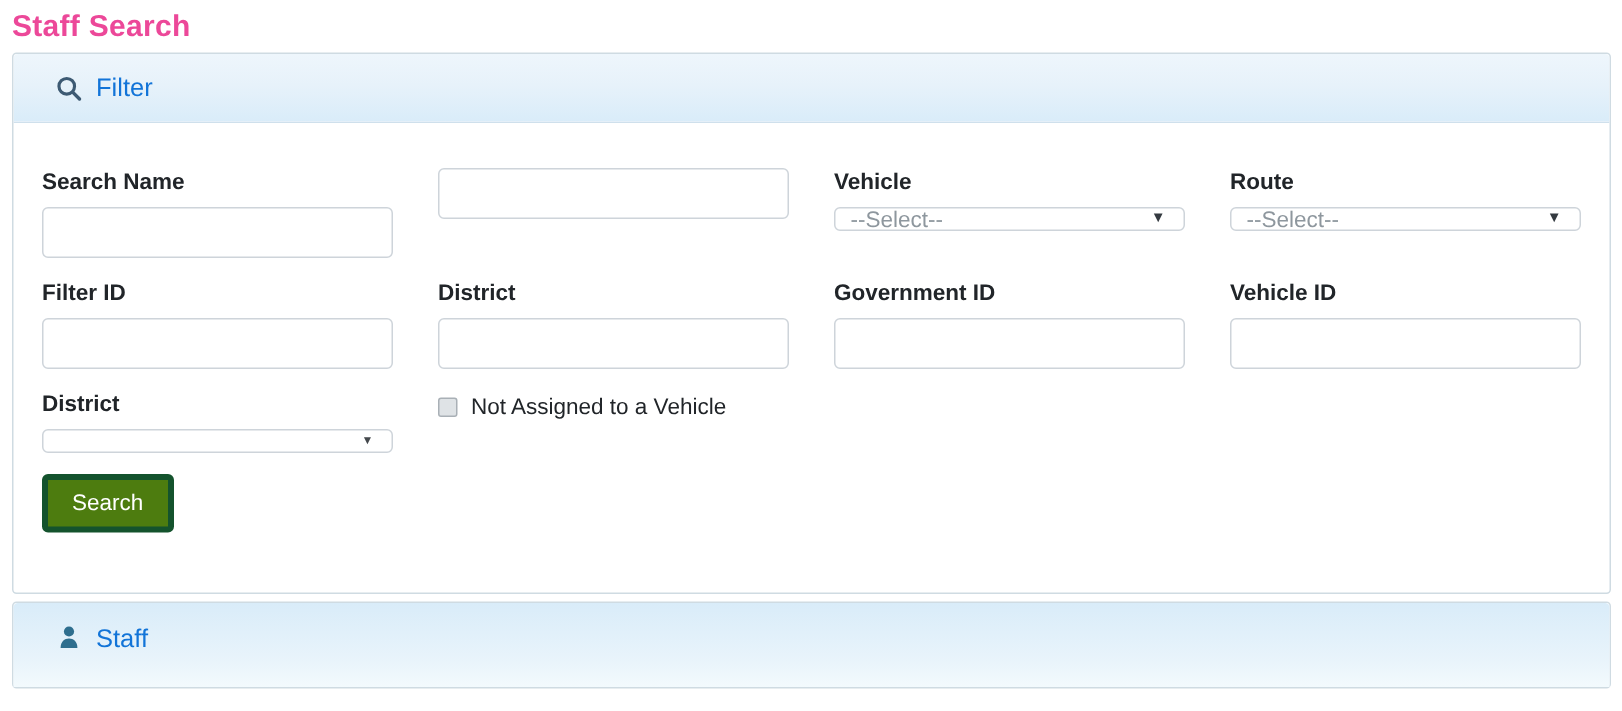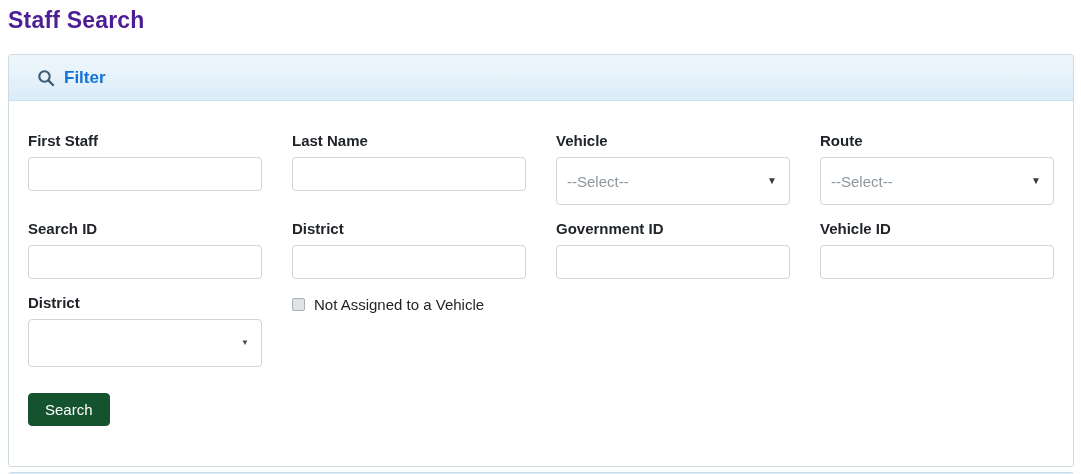--- a/index.html
+++ b/index.html
@@ -5,25 +5,25 @@
   * { box-sizing: border-box; margin: 0; padding: 0; }
   html, body { width: 1081px; height: 474px; overflow: hidden; }
   body {
     font-family: "Liberation Sans", sans-serif;
     background: #ffffff;
     color: #212529;
   }
   .page { padding: 5px 7px 0 8px; }
 
   .page-title {
-    font-size: 23px;
+    font-size: 20px;
     font-weight: 600;
-    color: #4c1d95;
+    color: #ec4899;
     letter-spacing: 0.2px;
-    margin: 2px 0 20px 0;
+    margin: 2px 0 5px 0;
   }
 
   .panel {
     border: 1px solid #cfdbe2;
     border-radius: 3px;
     margin-bottom: 5px;
     background: #ffffff;
   }
 
   .panel-header {
@@ -47,21 +47,21 @@
   .panel-header .hdr-icon {
     width: 18px;
     height: 18px;
     margin-right: 9px;
     display: inline-flex;
     align-items: center;
     justify-content: center;
   }
   .panel-header .hdr-label {
     font-size: 17px;
-    font-weight: 700;
+    font-weight: 400;
     color: #1274d8;
   }
 
   .panel-body { padding: 30px 19px 40px 19px; }
 
   .form-grid {
     display: grid;
     grid-template-columns: repeat(4, 1fr);
     column-gap: 30px;
   }
@@ -83,21 +83,21 @@
     padding: 0 10px;
     font-size: 15px;
     font-family: "Liberation Sans", sans-serif;
     color: #212529;
     background: #ffffff;
     outline: none;
   }
 
   .select-box {
     width: 100%;
-    height: 48px;
+    height: 16px;
     border: 1px solid #ced4da;
     border-radius: 4px;
     background: #ffffff;
     display: flex;
     align-items: center;
     justify-content: space-between;
     padding: 0 12px 0 10px;
     cursor: pointer;
   }
   .select-box .select-value {
@@ -132,24 +132,23 @@
   .checkbox-label {
     font-size: 15px;
     font-weight: 400;
     color: #212529;
     margin-left: 9px;
     line-height: 20px;
   }
 
   .btn-primary {
     display: inline-block;
-    margin-top: 12px;
-    background: #14532d;
+    background: #4d7c0f;
     color: #ffffff;
-    border: 1px solid #14532d;
+    border: 4px solid #14532d;
     border-radius: 4px;
     font-size: 15px;
     font-family: "Liberation Sans", sans-serif;
     padding: 7px 16px;
     cursor: pointer;
   }
 </style>
 </head>
 <body>
 
@@ -165,44 +164,43 @@
           <line x1="11.6" y1="11.6" x2="16" y2="16" stroke="#3d5a73" stroke-width="2.3" stroke-linecap="round"></line>
         </svg>
       </span>
       <span class="hdr-label">Filter</span>
     </div>
 
     <div class="panel-body">
       <div class="form-grid">
 
         <div class="field-group">
-          <label class="field-label">First Staff</label>
-          <input class="text-input" type="text" value="" style="">
-        </div>
-        <div class="field-group">
-          <label class="field-label">Last Name</label>
+          <label class="field-label">Search Name</label>
+          <input class="text-input" type="text" value="" style="">
+        </div>
+        <div class="field-group">
           <input class="text-input" type="text" value="" style="">
         </div>
         <div class="field-group">
           <label class="field-label">Vehicle</label>
           <div class="select-box">
             <span class="select-value">--Select--</span>
             <span class="caret">▼</span>
           </div>
         </div>
         <div class="field-group">
           <label class="field-label">Route</label>
           <div class="select-box">
             <span class="select-value">--Select--</span>
             <span class="caret">▼</span>
           </div>
         </div>
 
         <div class="field-group">
-          <label class="field-label">Search ID</label>
+          <label class="field-label">Filter ID</label>
           <input class="text-input" type="text" value="" style="">
         </div>
         <div class="field-group">
           <label class="field-label">District</label>
           <input class="text-input" type="text" value="" style="">
         </div>
         <div class="field-group">
           <label class="field-label">Government ID</label>
           <input class="text-input" type="text" value="" style="">
         </div>

